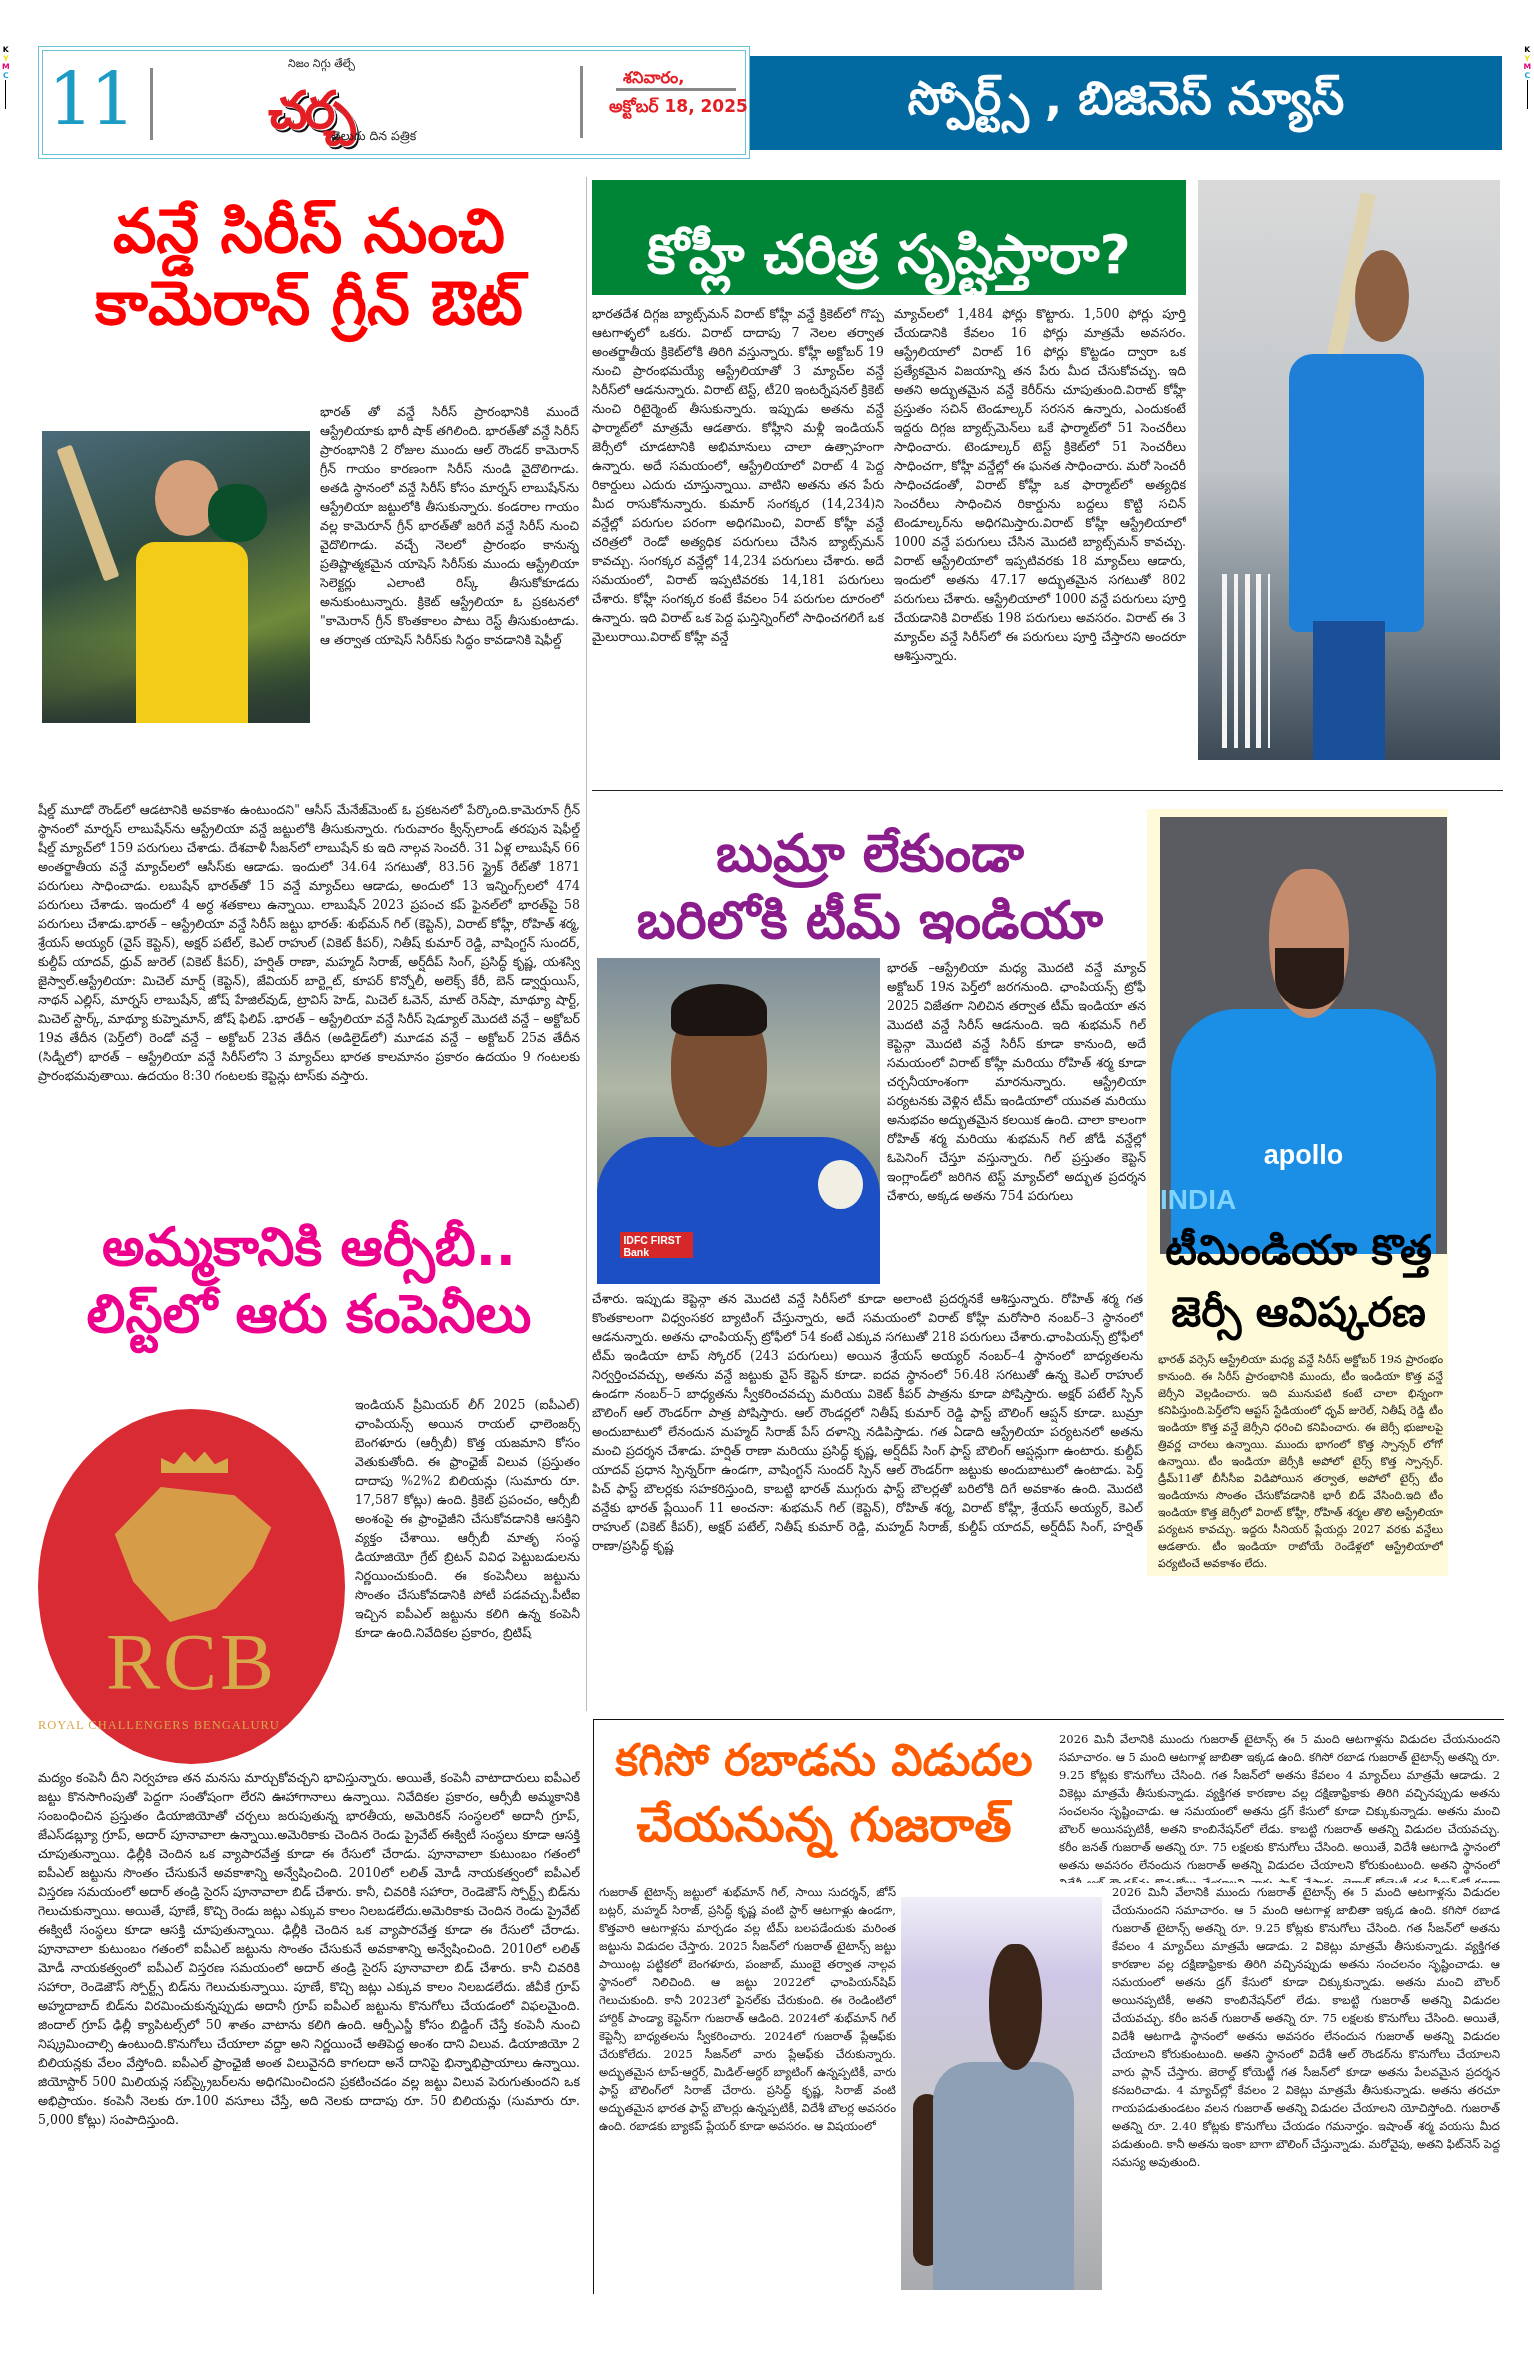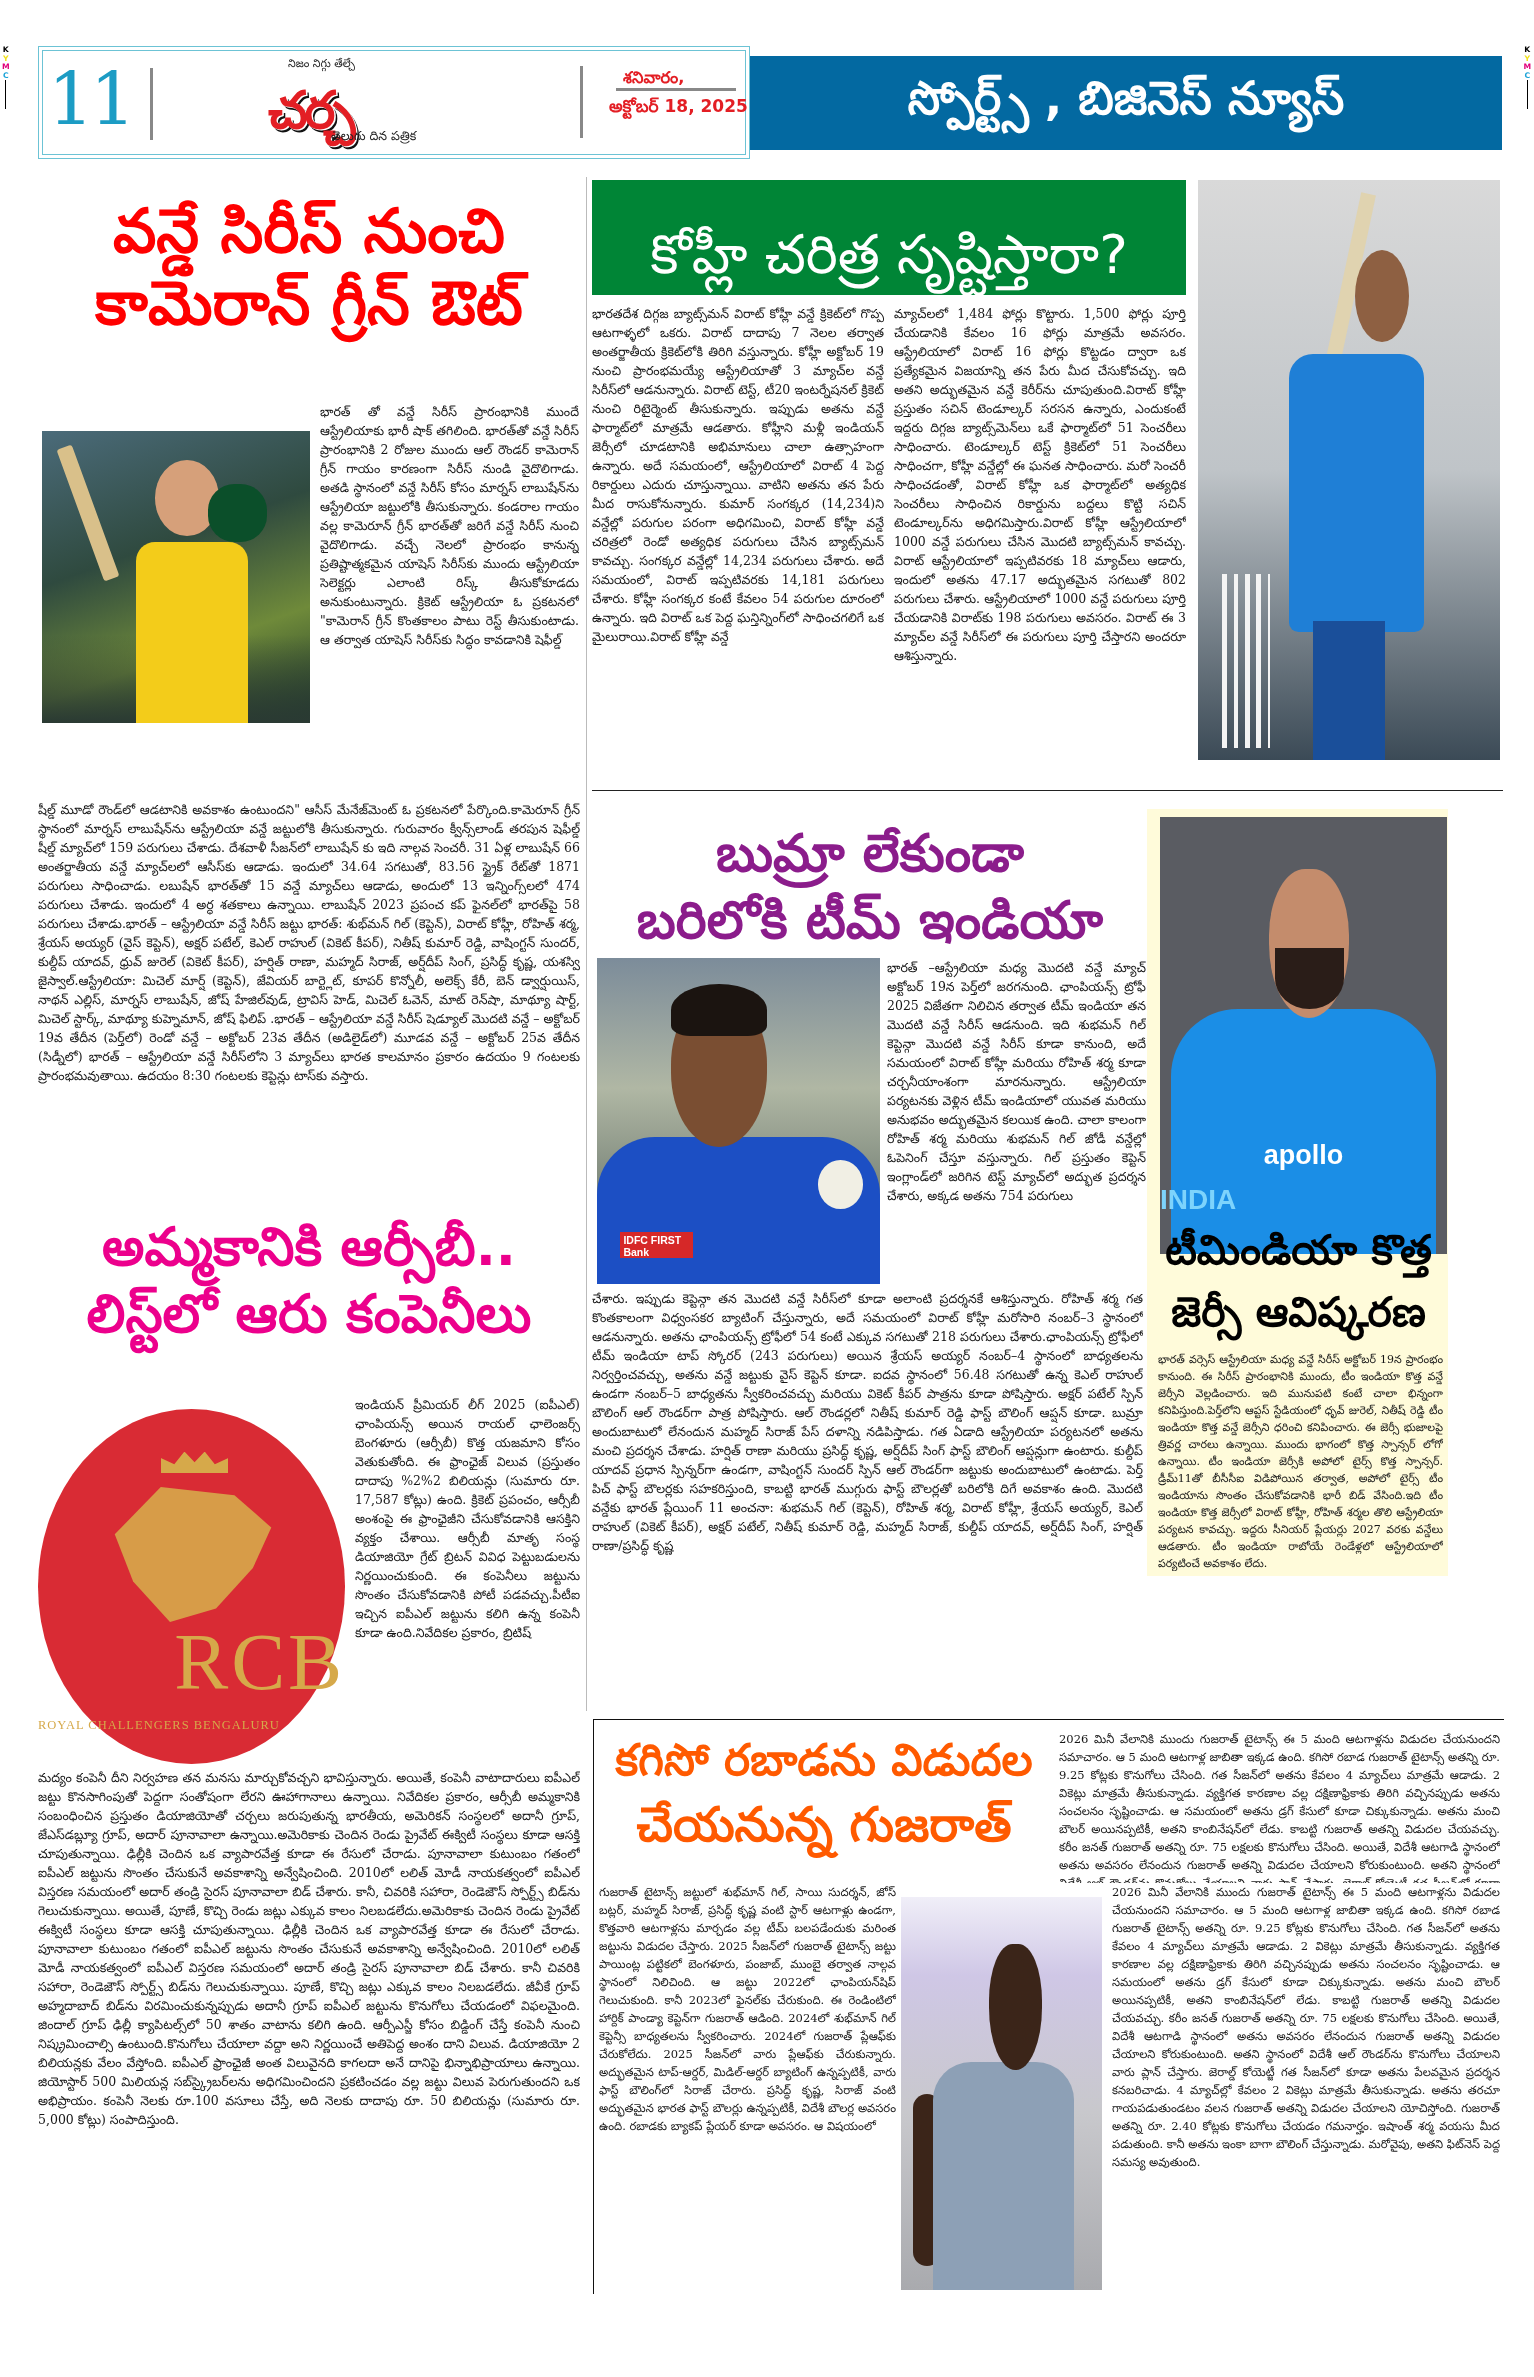--- a/index.html
+++ b/index.html
@@ -26,21 +26,21 @@
   .weekday { left: 623px; top: 68px; font-size: 16.3px; font-weight: bold; color: #e31e24; }
   .date-rule { left: 616px; top: 88px; width: 120px; height: 2.9px; background: #888; }
   .date { left: 609px; top: 96px; font-size: 17px; font-weight: bold; color: #e31e24; }
   .section-banner { left: 750px; top: 56px; width: 752px; height: 94px; background: #0369a1; display: flex; align-items: center; justify-content: center; }
   .section-banner span { font-size: 46px; font-weight: bold; color: #fff; }
 
   
   .hl { font-weight: bold; text-align: center; line-height: 1.15; }
   .hl-red { color: #ff0000; font-size: 61px; }
   .hl-green-box { left: 592px; top: 180px; width: 594px; height: 115px; background: #008536; display: flex; align-items: center; justify-content: center; }
-  .hl-green-box span { color: #fff; font-size: 54px; font-weight: normal; margin-top: 47px; }
+  .hl-green-box span { color: #fff; font-size: 54px; font-weight: bold; margin-top: 47px; }
   .hl-purple { color: #8b1c8b; font-size: 52px; }
   .hl-pink { color: #ec008c; font-size: 53px; }
   .hl-orange { color: #ff5a00; font-size: 50px; }
   .hl-black { color: #000; font-size: 47px; }
 
   
   .photo { position: absolute; overflow: hidden; }
   .photo-green { background: linear-gradient(160deg, #4b6b7a 0%, #2f4a3f 40%, #6f8a3a 70%, #1f3a2a 100%); }
   .photo-green .jersey { position: absolute; left: 35%; top: 38%; width: 42%; height: 62%; background: #f3cc1a; border-radius: 19px 19px 0 0; }
   .photo-green .head { position: absolute; left: 42%; top: 10%; width: 24%; height: 26%; background: #d6a07a; border-radius: 50%; }
@@ -67,21 +67,21 @@
   .photo-kohli2 .shirt { position: absolute; left: 4%; top: 44%; width: 92%; height: 56%; background: #1b8ee6; border-radius: 67px 67px 0 0; }
   .photo-kohli2 .head { position: absolute; left: 38%; top: 12%; width: 28%; height: 34%; background: #c48c6c; border-radius: 45% 45% 50% 50%; }
   .photo-kohli2 .beard { position: absolute; left: 40%; top: 30%; width: 24%; height: 14%; background: #2a1d18; border-radius: 0 0 50% 50%; }
   .photo-kohli2 .apollo { position: absolute; left: 0; width: 100%; top: 74%; text-align: center; color: #fff; font-size: 27px; font-weight: bold; font-family: "Liberation Sans", sans-serif; }
   .photo-kohli2 .india { position: absolute; left: 0; width: 100%; top: 84%; text-align: left; color: #7dd3fc; font-size: 28px; font-weight: bold; font-family: "Liberation Sans", sans-serif; }
 
   .photo-rcb { background: #fff; }
   .photo-rcb .disc { position: absolute; left: 0; top: 0; width: 100%; height: 100%; background: #d92b34; border-radius: 50%; }
   .photo-rcb .crown { position: absolute; left: 40%; top: 12%; width: 22%; height: 6%; background: #d6a94a; clip-path: polygon(0 100%, 0 30%, 20% 60%, 35% 0, 50% 50%, 65% 0, 80% 60%, 100% 30%, 100% 100%); }
   .photo-rcb .lion { position: absolute; left: 22%; top: 22%; width: 60%; height: 38%; background: #d6a94a; clip-path: polygon(30% 0, 70% 6%, 90% 30%, 80% 60%, 60% 90%, 35% 100%, 15% 70%, 5% 35%); opacity: 0.9; }
-  .photo-rcb .rcb { position: absolute; left: 0; width: 100%; top: 60%; text-align: right; color: #d6a94a; font-family: "Liberation Serif", serif; font-size: 81px; line-height: 81px; letter-spacing: 2.9px; }
+  .photo-rcb .rcb { position: absolute; left: 0; width: 100%; top: 60%; text-align: center; color: #d6a94a; font-family: "Liberation Serif", serif; font-size: 81px; line-height: 81px; letter-spacing: 2.9px; }
   .photo-rcb .rcb-sub { position: absolute; left: 0; width: 100%; top: 87%; text-align: left; color: #d6a94a; font-family: "Liberation Serif", serif; font-size: 12.5px; letter-spacing: 1px; }
 
   .photo-rabada { background: linear-gradient(180deg, #f0eef8 0%, #cfc7e6 20%, #c8c8cc 55%, #a9aaae 100%); }
   .photo-rabada .vest { position: absolute; left: 16%; top: 42%; width: 70%; height: 58%; background: #8da0b6; border-radius: 38px 38px 0 0; }
   .photo-rabada .head { position: absolute; left: 44%; top: 12%; width: 26%; height: 32%; background: #3b2519; border-radius: 45% 45% 50% 50%; }
   .photo-rabada .arm { position: absolute; left: 6%; top: 50%; width: 14%; height: 44%; background: #3b2519; border-radius: 14.4px; }
 
   .rule-h { height: 1.4px; background: #222; }
   .rule-v { width: 1.4px; background: #222; }
   .box-rabada { left: 593px; top: 1719px; width: 911px; height: 575px; border-top: 1.9px solid #111; border-left: 1.9px solid #111; }

